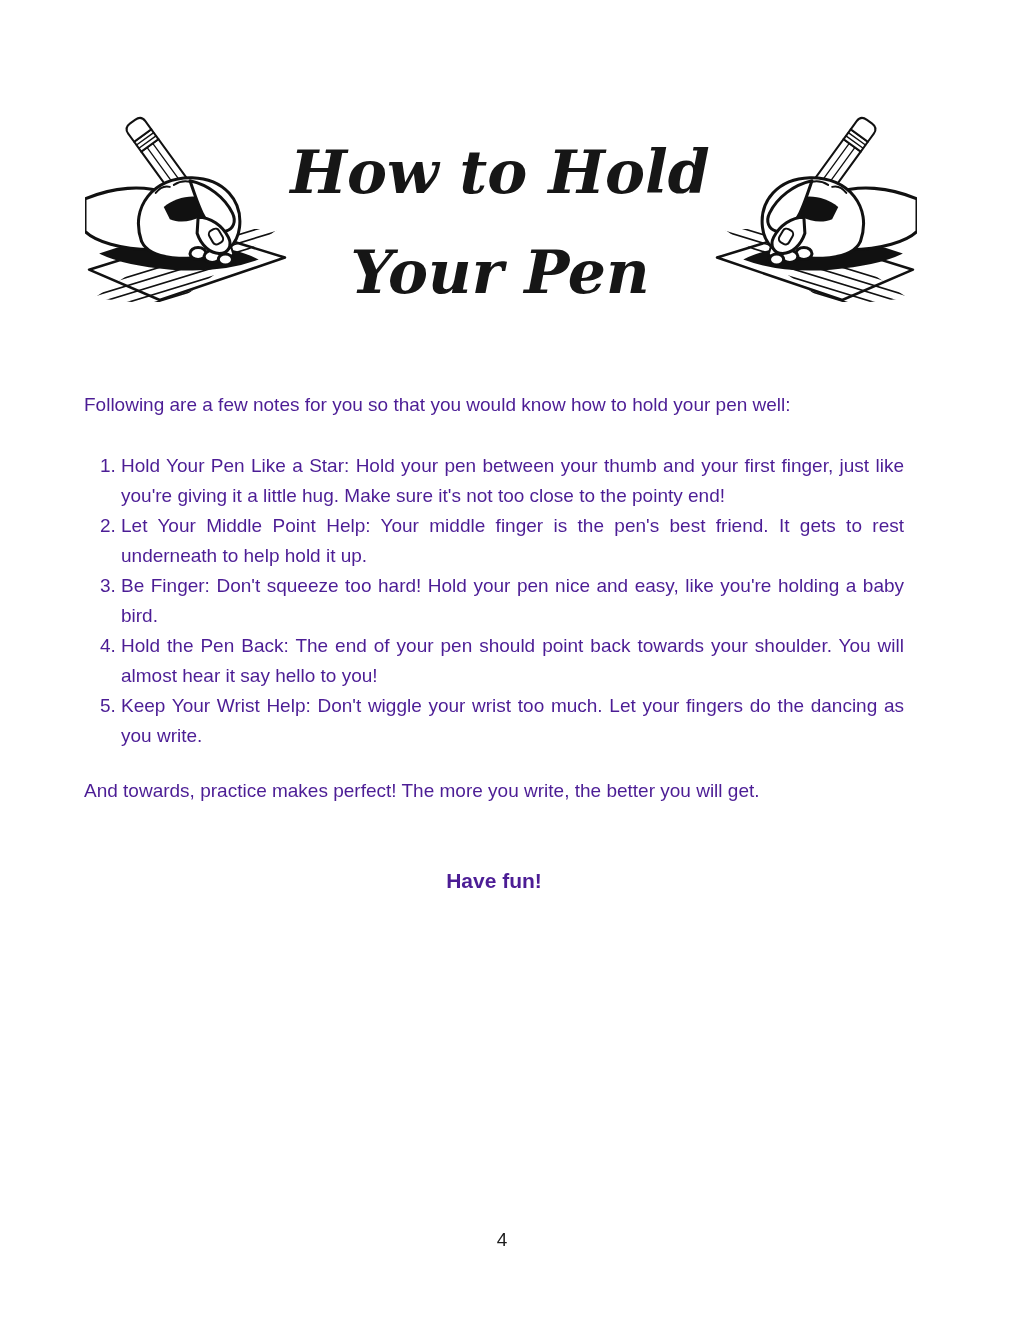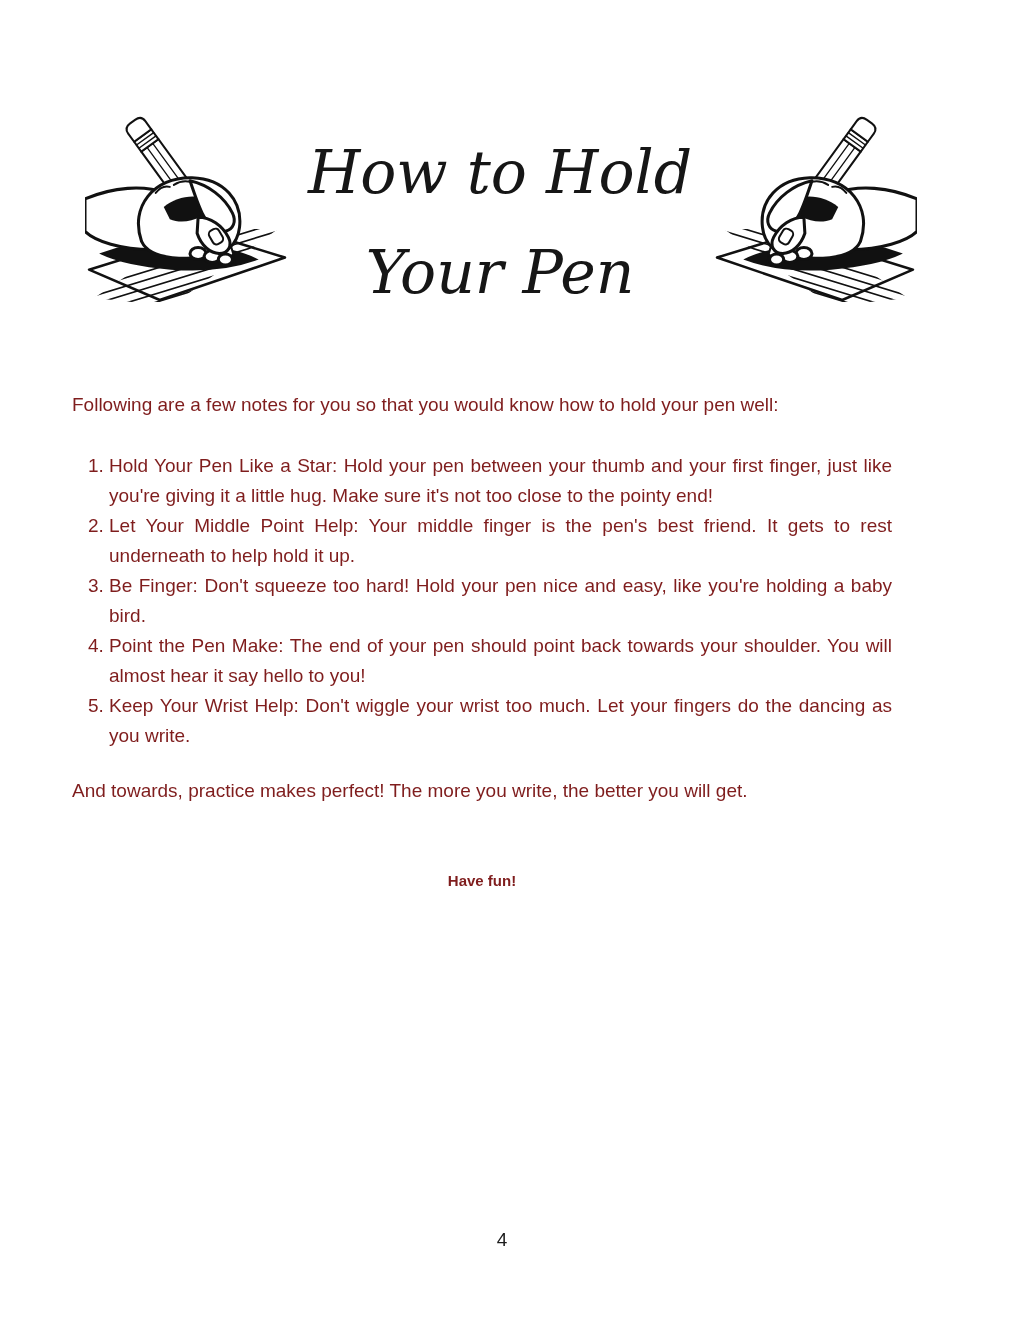--- a/index.html
+++ b/index.html
@@ -26,47 +26,47 @@
   .illo-right { left: 715px; transform: scaleX(-1); }
   .illo svg { width: 100%; height: 100%; display: block; }
 
   
   .title {
     position: absolute;
     left: 262px; top: 122px; width: 476px;
     text-align: center;
     font-family: "DejaVu Serif", "Liberation Serif", serif;
     font-style: italic;
-    font-weight: 400;
+    font-weight: 700;
     font-size: 60px;
     line-height: 100px;
     color: #161616;
     white-space: nowrap;
   }
 
   
   .content {
     position: absolute;
-    left: 72px; top: 390px; width: 820px;
+    left: 84px; top: 390px; width: 820px;
     font-size: 19px;
     line-height: 30px;
-    color: #7f1d1d;
+    color: #4c1d95;
   }
   .intro { margin: 0; }
   .tips-list { margin: 31px 0 0 16px; padding: 0; }
   .tip-item { display: flex; }
   .tip-num { flex: 0 0 21px; }
   .tip-body { flex: 1 1 auto; text-align: justify; }
   .tip-label { font-weight: 400; }
   .closing { margin: 25px 0 0 0; }
   .have-fun {
     margin: 60px 0 0 0;
     text-align: center;
     font-weight: 700;
-    font-size: 15px;
+    font-size: 21px;
   }
 
   .page-number {
     position: absolute;
     left: 0; top: 1229px; width: 1004px;
     text-align: center;
     font-size: 19px;
     color: #1c1c1c;
   }
 
@@ -159,21 +159,21 @@
       <div class="tip-item">
         <span class="tip-num">2.</span>
         <span class="tip-body"><span class="tip-label">Let Your Middle Point Help:</span> <span>Your middle finger is the pen's best friend. It gets to rest underneath to help hold it up.</span></span>
       </div>
       <div class="tip-item">
         <span class="tip-num">3.</span>
         <span class="tip-body"><span class="tip-label">Be Finger:</span> <span>Don't squeeze too hard! Hold your pen nice and easy, like you're holding a baby bird.</span></span>
       </div>
       <div class="tip-item">
         <span class="tip-num">4.</span>
-        <span class="tip-body"><span class="tip-label">Point the Pen Make:</span> <span>The end of your pen should point back towards your shoulder. You will almost hear it say hello to you!</span></span>
+        <span class="tip-body"><span class="tip-label">Hold the Pen Back:</span> <span>The end of your pen should point back towards your shoulder. You will almost hear it say hello to you!</span></span>
       </div>
       <div class="tip-item">
         <span class="tip-num">5.</span>
         <span class="tip-body"><span class="tip-label">Keep Your Wrist Help:</span> <span>Don't wiggle your wrist too much. Let your fingers do the dancing as you write.</span></span>
       </div>
     </div>
 
     <p class="closing">And towards, practice makes perfect! The more you write, the better you will get.</p>
     <p class="have-fun">Have fun!</p>
   </div>

